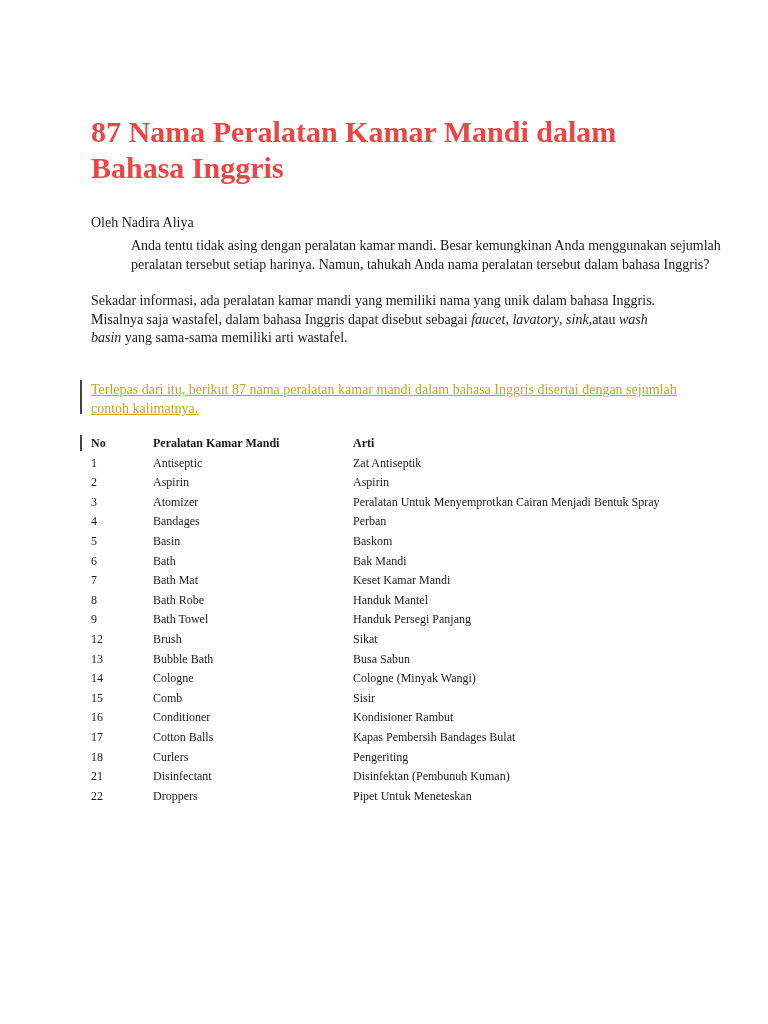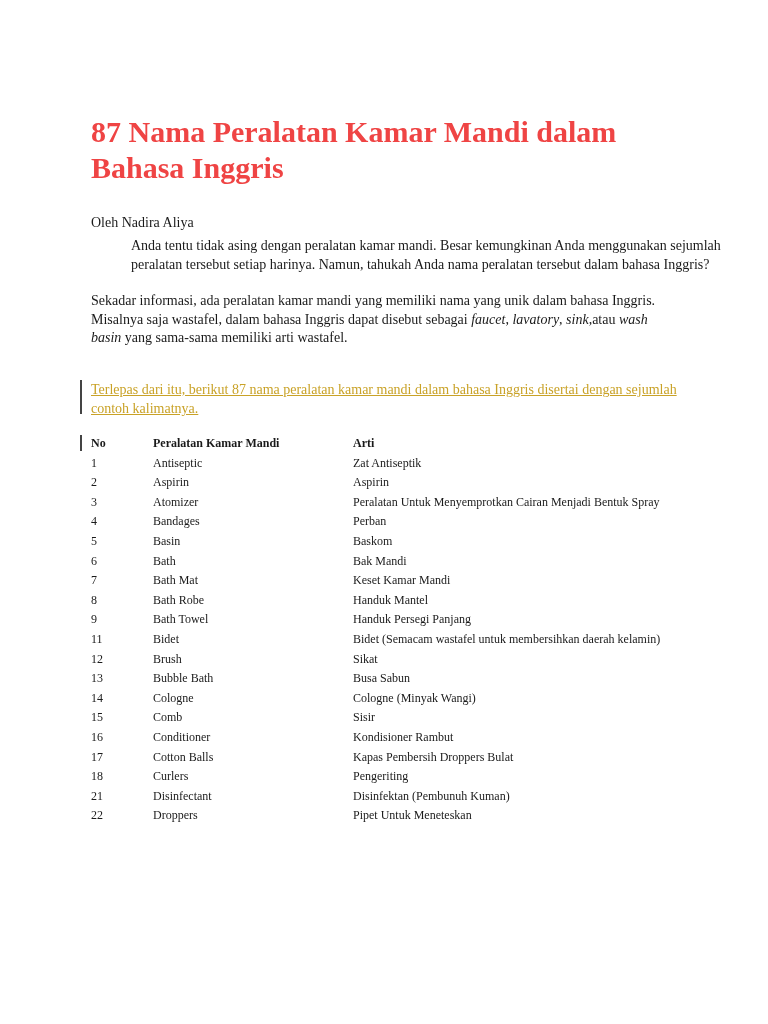--- a/index.html
+++ b/index.html
@@ -88,25 +88,20 @@
           <td class="c1">8</td>
           <td class="c2">Bath Robe</td>
           <td class="c3">Handuk Mantel</td>
         </tr>
         <tr>
           <td class="c1">9</td>
           <td class="c2">Bath Towel</td>
           <td class="c3">Handuk Persegi Panjang</td>
         </tr>
         <tr>
-          <td class="c1">11</td>
-          <td class="c2">Bidet</td>
-          <td class="c3">Bidet (Semacam wastafel untuk membersihkan daerah kelamin)</td>
-        </tr>
-        <tr>
           <td class="c1">12</td>
           <td class="c2">Brush</td>
           <td class="c3">Sikat</td>
         </tr>
         <tr>
           <td class="c1">13</td>
           <td class="c2">Bubble Bath</td>
           <td class="c3">Busa Sabun</td>
         </tr>
         <tr>
@@ -120,21 +115,21 @@
           <td class="c3">Sisir</td>
         </tr>
         <tr>
           <td class="c1">16</td>
           <td class="c2">Conditioner</td>
           <td class="c3">Kondisioner Rambut</td>
         </tr>
         <tr>
           <td class="c1">17</td>
           <td class="c2">Cotton Balls</td>
-          <td class="c3">Kapas Pembersih Droppers Bulat</td>
+          <td class="c3">Kapas Pembersih Bandages Bulat</td>
         </tr>
         <tr>
           <td class="c1">18</td>
           <td class="c2">Curlers</td>
           <td class="c3">Pengeriting</td>
         </tr>
         <tr>
           <td class="c1">21</td>
           <td class="c2">Disinfectant</td>
           <td class="c3">Disinfektan (Pembunuh Kuman)</td>

